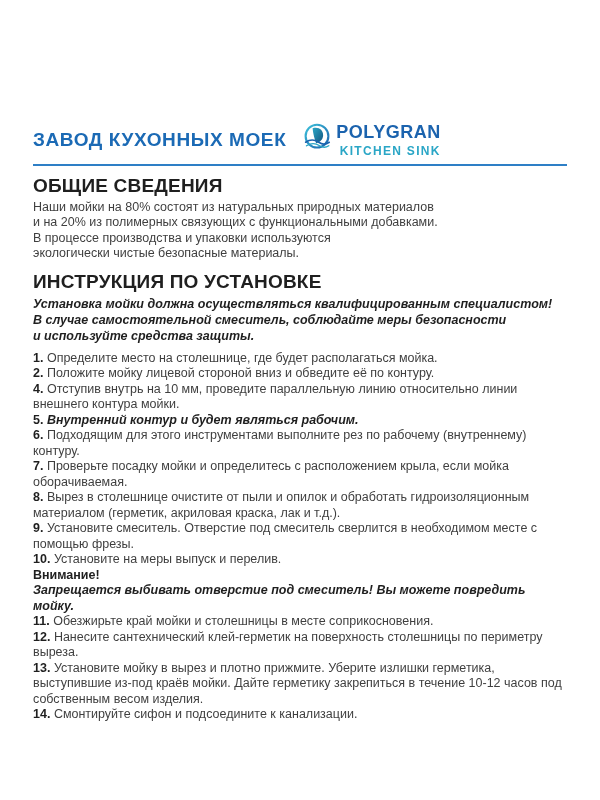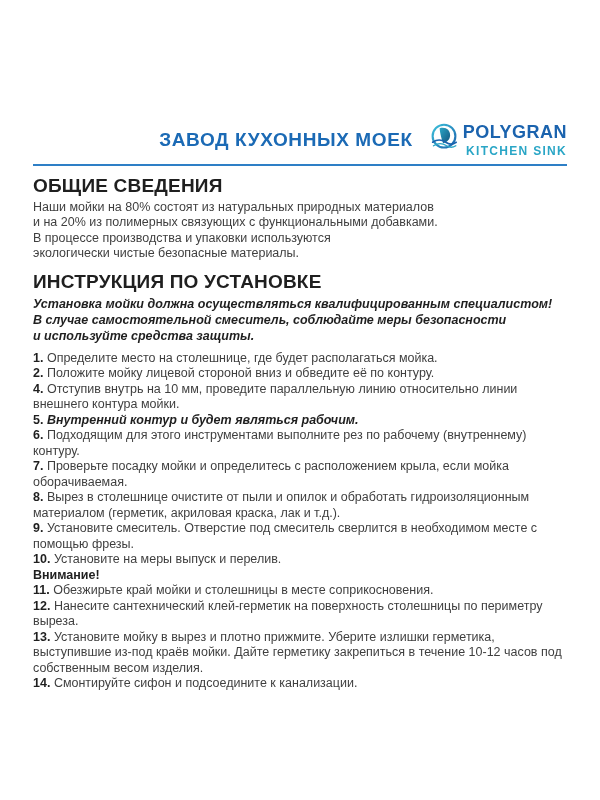--- a/index.html
+++ b/index.html
@@ -13,21 +13,21 @@
     width: 600px;
     height: 800px;
     background: #ffffff;
     box-sizing: border-box;
     padding: 123px 33px 0 33px;
     overflow: hidden;
   }
   
   .header {
     display: flex;
-    justify-content: flex-end;
+    justify-content: flex-start;
     align-items: center;
     gap: 17px;
   }
   .header-title {
     font-size: 19px;
     font-weight: bold;
     letter-spacing: 0.6px;
     color: var(--header-blue);
     white-space: nowrap;
   }
@@ -163,19 +163,20 @@
       <div class="step"><span class="num">1.</span> <span class="txt">Определите место на столешнице, где будет располагаться мойка.</span></div>
       <div class="step"><span class="num">2.</span> <span class="txt">Положите мойку лицевой стороной вниз и обведите её по контуру.</span></div>
       <div class="step"><span class="num">4.</span> <span class="txt">Отступив внутрь на 10 мм, проведите параллельную линию относительно линии внешнего контура мойки.</span></div>
       <div class="step em"><span class="num">5.</span> <span class="txt">Внутренний контур и будет являться рабочим.</span></div>
       <div class="step"><span class="num">6.</span> <span class="txt">Подходящим для этого инструментами выполните рез по рабочему (внутреннему) контуру.</span></div>
       <div class="step"><span class="num">7.</span> <span class="txt">Проверьте посадку мойки и определитесь с расположением крыла, если мойка оборачиваемая.</span></div>
       <div class="step"><span class="num">8.</span> <span class="txt">Вырез в столешнице очистите от пыли и опилок и обработать гидроизоляционным материалом (герметик, акриловая краска, лак и т.д.).</span></div>
       <div class="step"><span class="num">9.</span> <span class="txt">Установите смеситель. Отверстие под смеситель сверлится в необходимом месте с помощью фрезы.</span></div>
       <div class="step"><span class="num">10.</span> <span class="txt">Установите на меры выпуск и перелив.</span></div>
       <div class="note-label">Внимание!</div>
+      <div class="note-em">Запрещается выбивать отверстие под смеситель! Вы можете повредить мойку.</div>
       <div class="step"><span class="num">11.</span> <span class="txt">Обезжирьте край мойки и столешницы в месте соприкосновения.</span></div>
       <div class="step"><span class="num">12.</span> <span class="txt">Нанесите сантехнический клей-герметик на поверхность столешницы по периметру выреза.</span></div>
       <div class="step"><span class="num">13.</span> <span class="txt">Установите мойку в вырез и плотно прижмите. Уберите излишки герметика, выступившие из-под краёв мойки. Дайте герметику закрепиться в течение 10-12 часов под собственным весом изделия.</span></div>
       <div class="step"><span class="num">14.</span> <span class="txt">Смонтируйте сифон и подсоедините к канализации.</span></div>
     </div>
 
 </div>
 
 </body></html>

